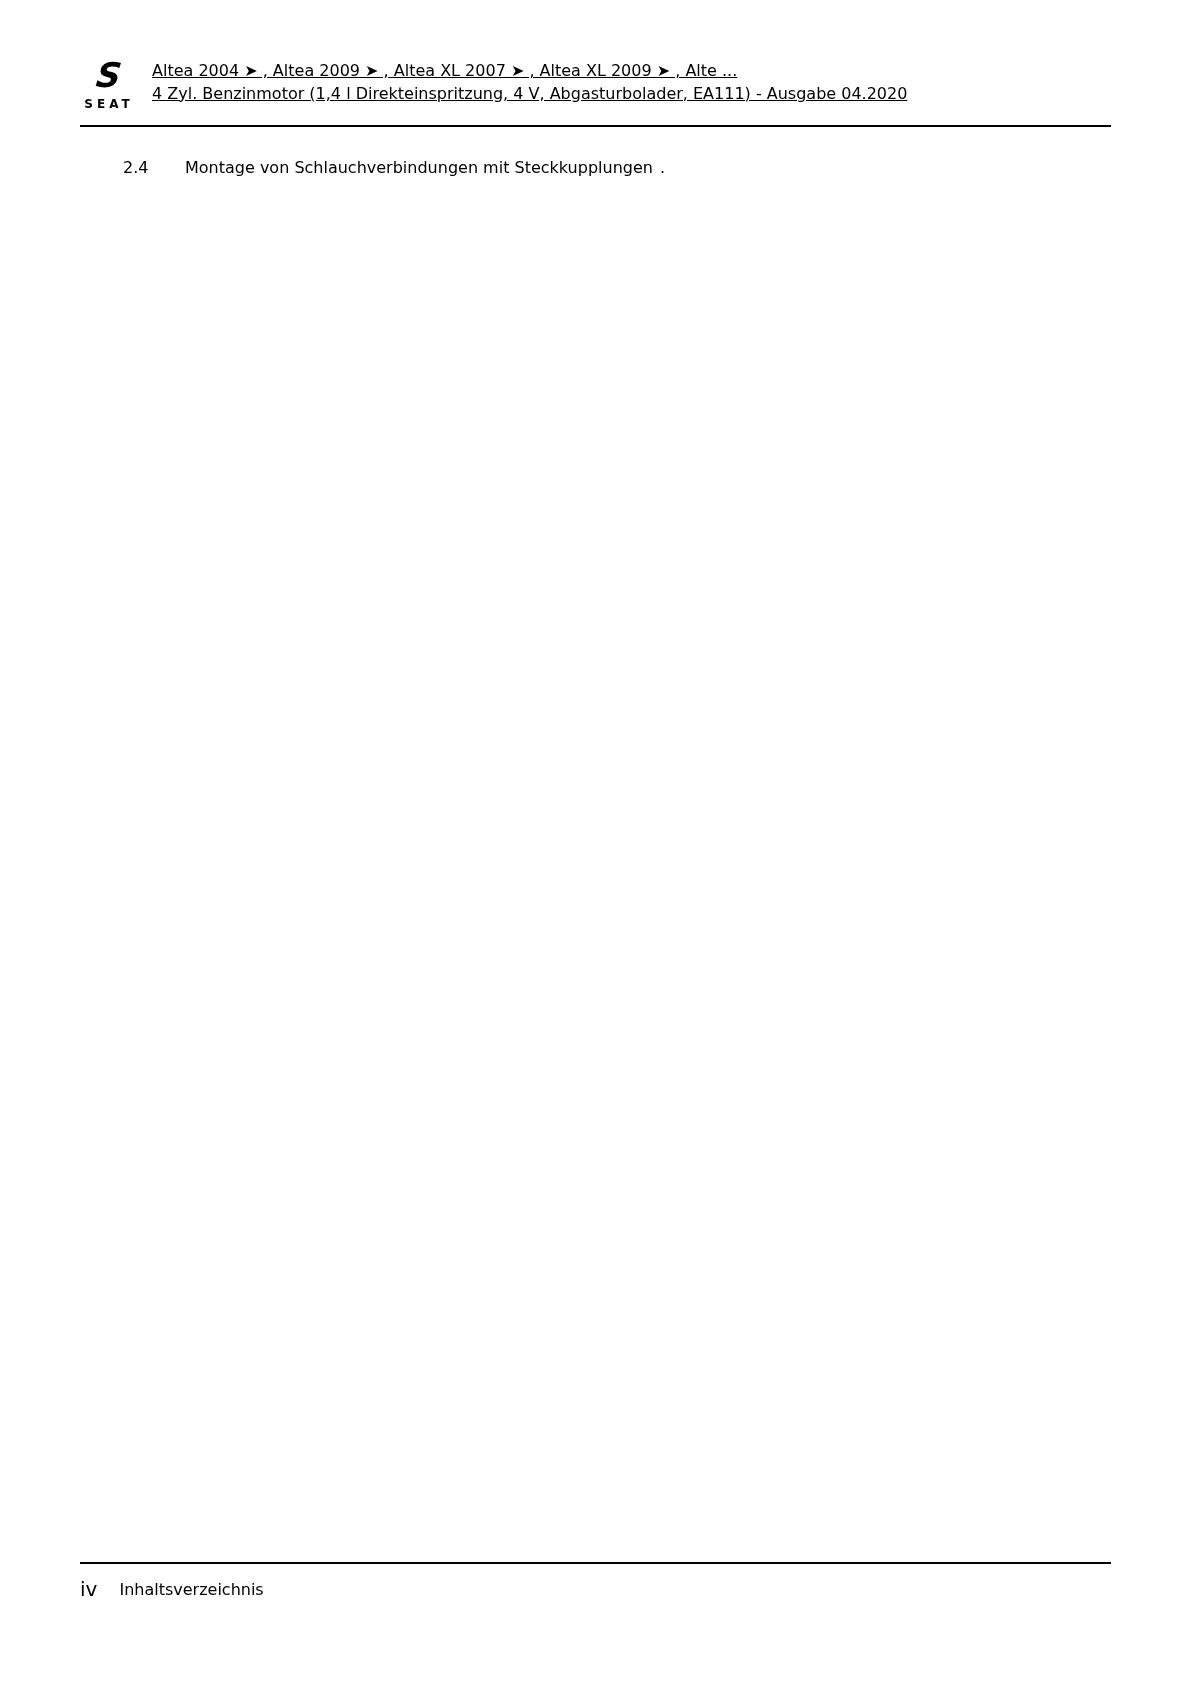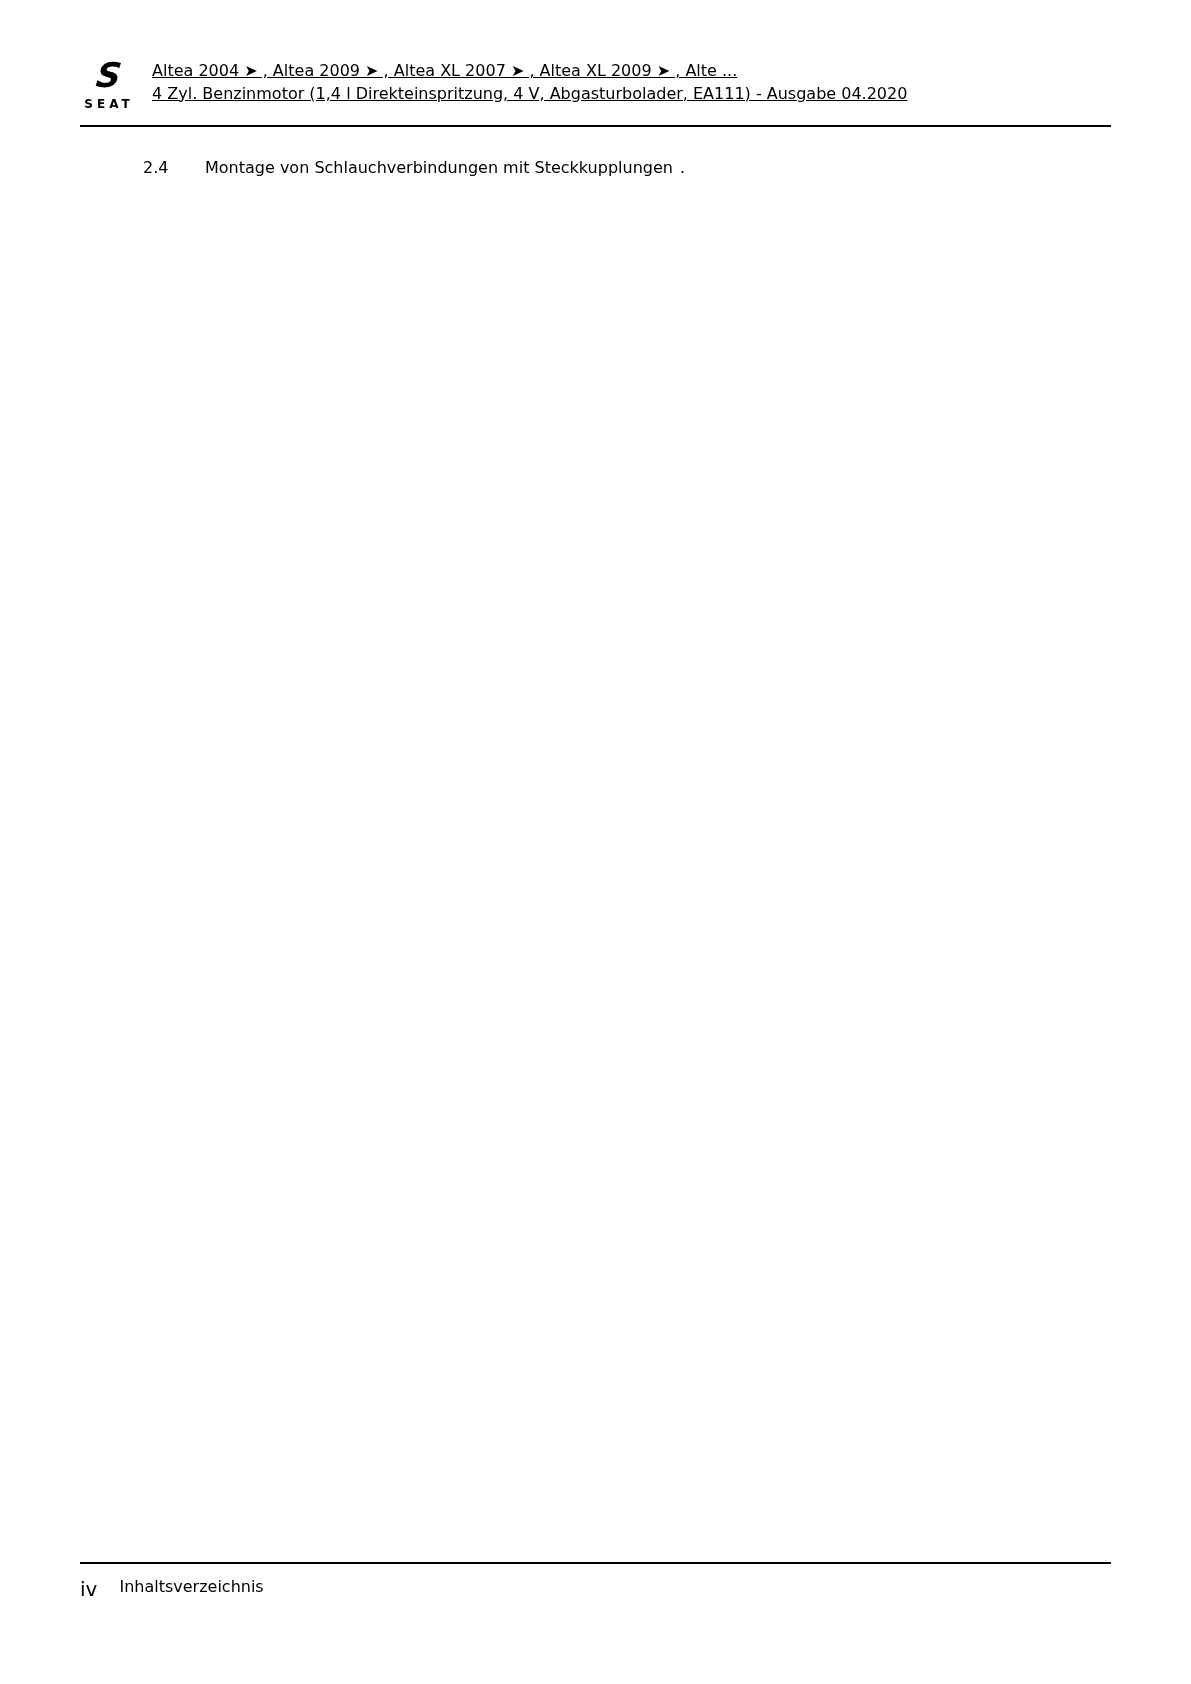--- a/index.html
+++ b/index.html
@@ -36,34 +36,34 @@
     height:2px; background:#000;
   }
 
   
   .toc {
     position:absolute; left:85px; top:156px;
     width:890px;
   }
   .toc-row { display:flex; align-items:flex-start; }
   .toc-row.entry { padding-left:38px; font-size:16px; line-height:24.5px; }
-  .toc-row.entry .num { flex:none; width:62px;margin-left:20px; }
+  .toc-row.entry .num { flex:none; width:62px; }
   .toc-row.entry .body { flex:1; min-width:0; }
   .toc-line { display:flex; align-items:baseline; }
   .toc-line .title { white-space:nowrap; }
   .toc-line .leader {
     flex:1; min-width:10px; overflow:hidden; white-space:nowrap;
     margin:0 2px 0 7px;
   }
   .toc-line .page { flex:none; min-width:42px; text-align:right; }
 
   
   .footer { position:absolute; left:80px; right:80px; top:1562px; }
   .rule-bottom { height:2px; background:#000; }
-  .footer-row { margin-top:13px; display:flex; align-items:flex-start; }
+  .footer-row { margin-top:13px; display:flex; align-items:center; }
   .footer-page { font-size:20px; margin-right:22px; }
   .footer-text { font-size:16px; }
 </style>
 </head>
 <body>
 
 <div class="page">
 
   <div class="header">
     <div class="logo">

